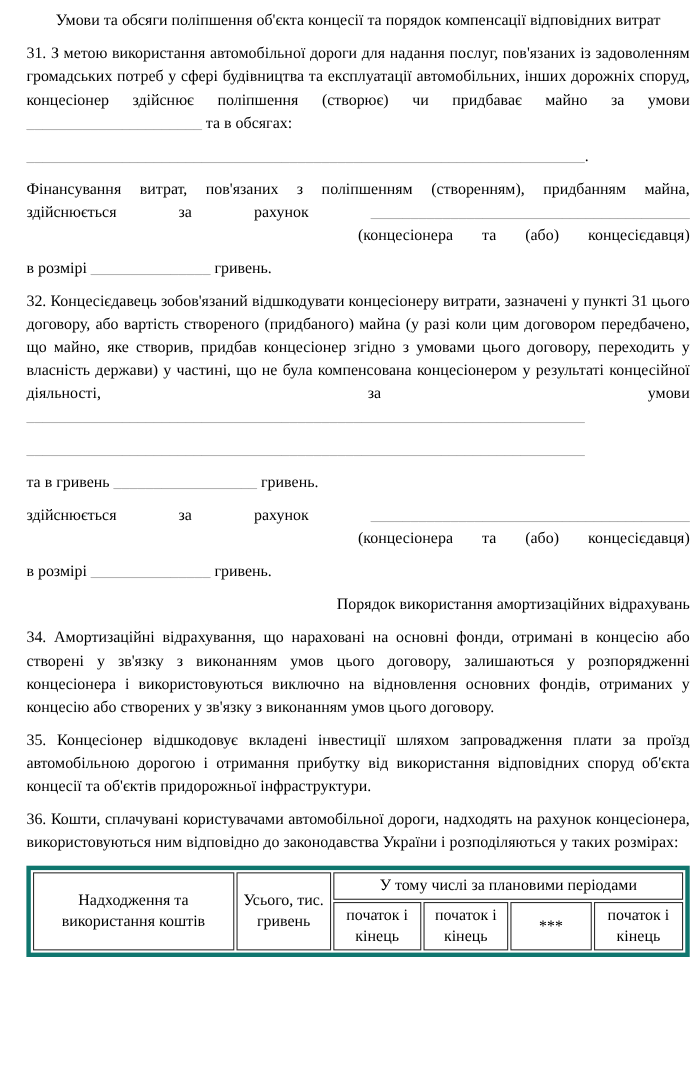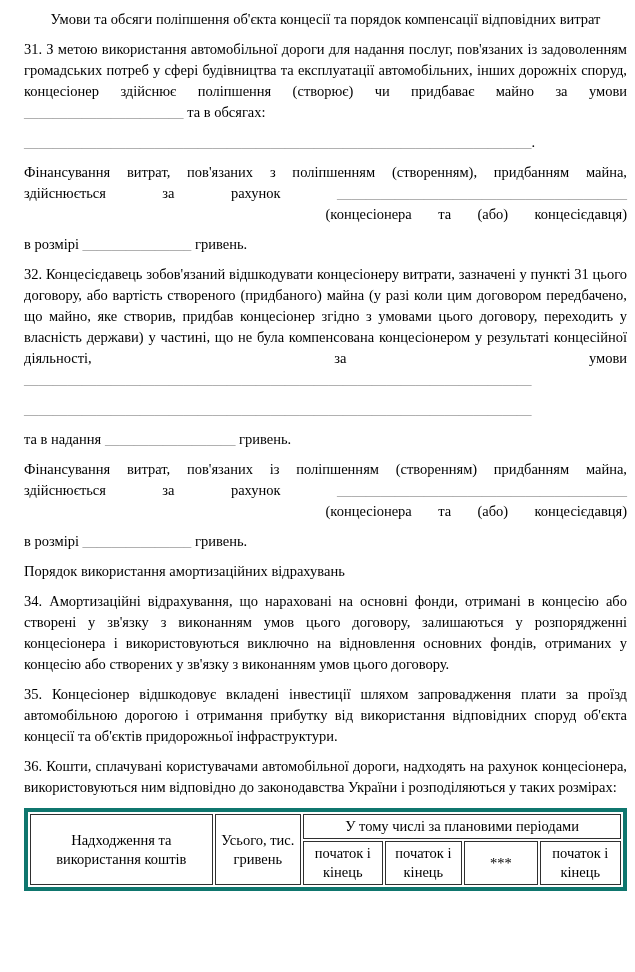--- a/index.html
+++ b/index.html
@@ -11,21 +11,21 @@
     color: #000;
   }
   .page { padding: 5px 8px 0 24px; }
   .title { text-align: center; margin: 4px 0 9px 0; }
   p, .block { margin: 9px 0; }
   .j { text-align: justify; }
   .jl { text-align: justify; text-align-last: justify; }
   .group-tight > * { margin: 0; }
   .caption { margin-left: 50%; text-align: justify; text-align-last: justify; }
   .blank { color: #9a9a9a; letter-spacing: 0; white-space: nowrap; }
-  .heading { text-align: left; margin: 0 0; }
+  .heading { text-align: right; margin: 0 0; }
   table.form {
     width: 100%;
     border-collapse: separate;
     border-spacing: 2px;
     border: 4px solid #0f766e;
     table-layout: fixed;
     margin-top: 10px;
   }
   table.form td {
     border: 1px solid #2f2f2f;
@@ -57,24 +57,23 @@
     <div class="jl"><span>здійснюється за рахунок</span> <span class="blank">________________________________________</span></div>
     <div class="caption">(концесіонера та (або) концесієдавця)</div>
   </div>
 
   <p><span>в розмірі</span> <span class="blank">_______________</span> <span>гривень.</span></p>
 
   <p class="j"><span>32. Концесієдавець зобов'язаний відшкодувати концесіонеру витрати, зазначені у пункті 31 цього договору, або вартість створеного (придбаного) майна (у разі коли цим договором передбачено, що майно, яке створив, придбав концесіонер згідно з умовами цього договору, переходить у власність держави) у частині, що не була компенсована концесіонером у результаті концесійної діяльності, за умови </span><span class="blank">______________________________________________________________________</span></p>
 
   <p><span class="blank">______________________________________________________________________</span></p>
 
-  <p><span>та в надання</span> <span class="blank">__________________</span> <span>гривень.</span></p>
+  <p><span>та в гривень</span> <span class="blank">__________________</span> <span>гривень.</span></p>
 
   <div class="block group-tight">
-    <div class="jl">Фінансування витрат, пов'язаних із поліпшенням (створенням) придбанням майна,</div>
     <div class="jl"><span>здійснюється за рахунок</span> <span class="blank">________________________________________</span></div>
     <div class="caption">(концесіонера та (або) концесієдавця)</div>
   </div>
 
   <p><span>в розмірі</span> <span class="blank">_______________</span> <span>гривень.</span></p>
 
   <div class="heading">Порядок використання амортизаційних відрахувань</div>
 
 
   <p class="j">34. Амортизаційні відрахування, що нараховані на основні фонди, отримані в концесію або створені у зв'язку з виконанням умов цього договору, залишаються у розпорядженні концесіонера і використовуються виключно на відновлення основних фондів, отриманих у концесію або створених у зв'язку з виконанням умов цього договору.</p>

